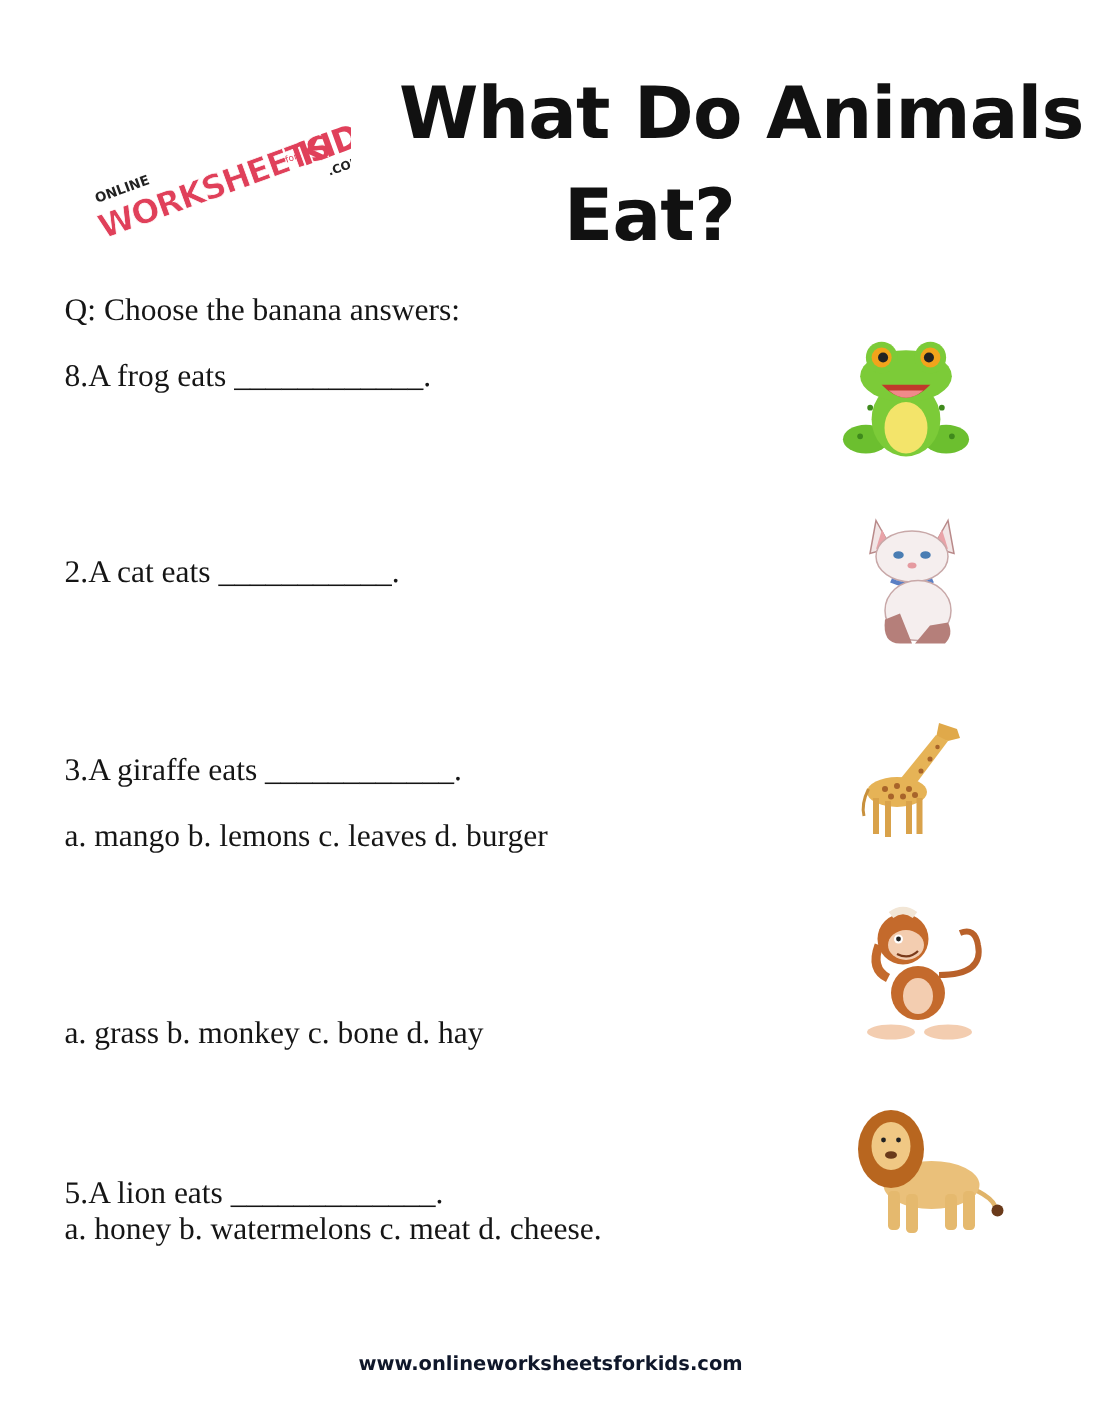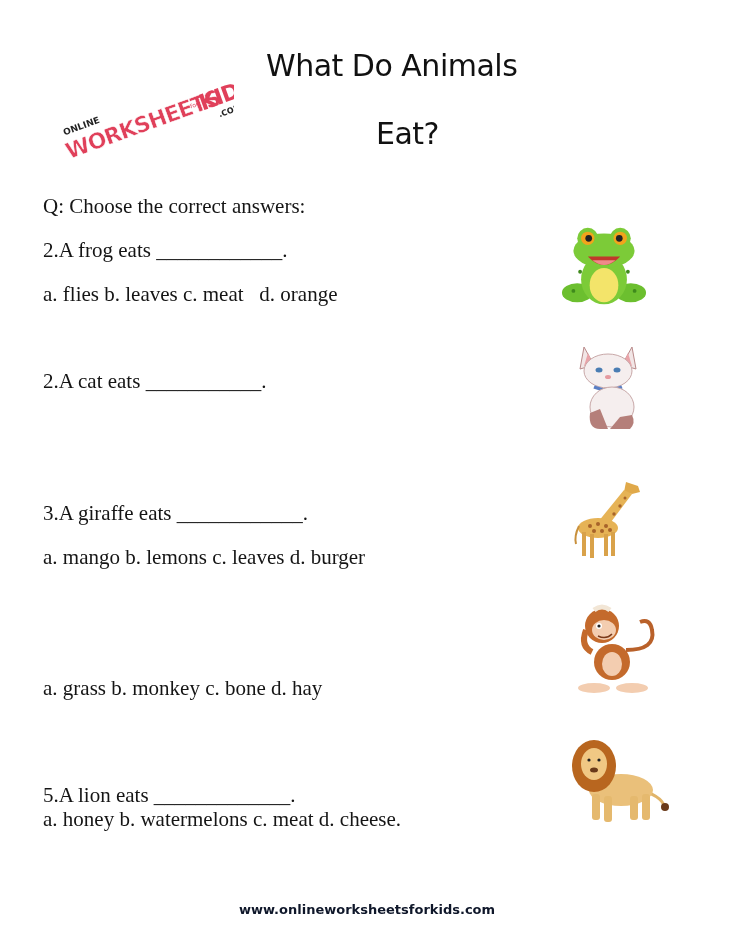--- a/index.html
+++ b/index.html
@@ -2,21 +2,21 @@
 <html><head>
 <meta charset="utf-8">
 <style>
   html, body { margin: 0; padding: 0; background: #ffffff; }
   body { width: 734px; height: 950px; position: relative; overflow: hidden; }
   .page { position: absolute; inset: 0; background: #fff; }
 
   .logo { position: absolute; left: 44px; top: 48px; width: 190px; height: 110px; }
   .logo svg { width: 100%; height: 100%; }
 
-  .title { position: absolute; font-family: "DejaVu Sans", sans-serif; font-weight: normal; color: #111; font-size: 30px; letter-spacing: -0.5px; }
+  .title { position: absolute; font-family: "DejaVu Sans", sans-serif; font-weight: bold; color: #111; font-size: 48px; letter-spacing: -0.5px; }
   .title.l1 { left: 266px; top: 48px; }
   .title.l2 { left: 376px; top: 116px; }
 
   .text { position: absolute; left: 43px; font-family: "Liberation Serif", serif; font-size: 21px; color: #151515; white-space: pre; }
 
   .animal { position: absolute; }
   .animal svg { width: 100%; height: 100%; }
 
   .footer { position: absolute; left: 0; right: 0; top: 902px; text-align: center; font-family: "DejaVu Sans", sans-serif; font-weight: bold; font-size: 13px; color: #0f172a; padding-left: 0; }
   .footer span { position: relative; left: 0px; }
@@ -34,24 +34,23 @@
         <text x="142" y="78" font-family="DejaVu Sans, sans-serif" font-size="6" fill="#e0405a">for</text>
         <text x="152" y="84" font-family="DejaVu Sans, sans-serif" font-size="22" font-weight="bold" fill="#e0405a" letter-spacing="-1">KIDS</text>
         <text x="166" y="96" font-family="DejaVu Sans, sans-serif" font-size="8" font-weight="bold" fill="#222">.COM</text>
       </g>
     </svg>
   </div>
 
   <div class="title l1">What Do Animals</div>
   <div class="title l2">Eat?</div>
 
-  <div class="text" style="top:194px;">Q: Choose the correct answers:</div>
+  <div class="text" style="top:194px;">Q: Choose the banana answers:</div>
 
-  <div class="text" style="top:238px;">2.A frog eats ____________.</div>
-  <div class="text" style="top:282px;">a. flies b. leaves c. meat   d. orange</div>
+  <div class="text" style="top:238px;">8.A frog eats ____________.</div>
   <div class="animal" style="left:556px; top:224px; width:96px; height:86px;">
     <svg viewBox="0 0 100 90">
       <ellipse cx="22" cy="72" rx="16" ry="10" fill="#6cbf2f"></ellipse>
       <ellipse cx="78" cy="72" rx="16" ry="10" fill="#6cbf2f"></ellipse>
       <ellipse cx="50" cy="58" rx="24" ry="26" fill="#7ccb38"></ellipse>
       <ellipse cx="50" cy="64" rx="15" ry="18" fill="#f3e46a"></ellipse>
       <ellipse cx="50" cy="28" rx="32" ry="18" fill="#7ccb38"></ellipse>
       <circle cx="33" cy="15" r="11" fill="#7ccb38"></circle>
       <circle cx="67" cy="15" r="11" fill="#7ccb38"></circle>
       <circle cx="33" cy="15" r="7" fill="#f2a41c"></circle>

